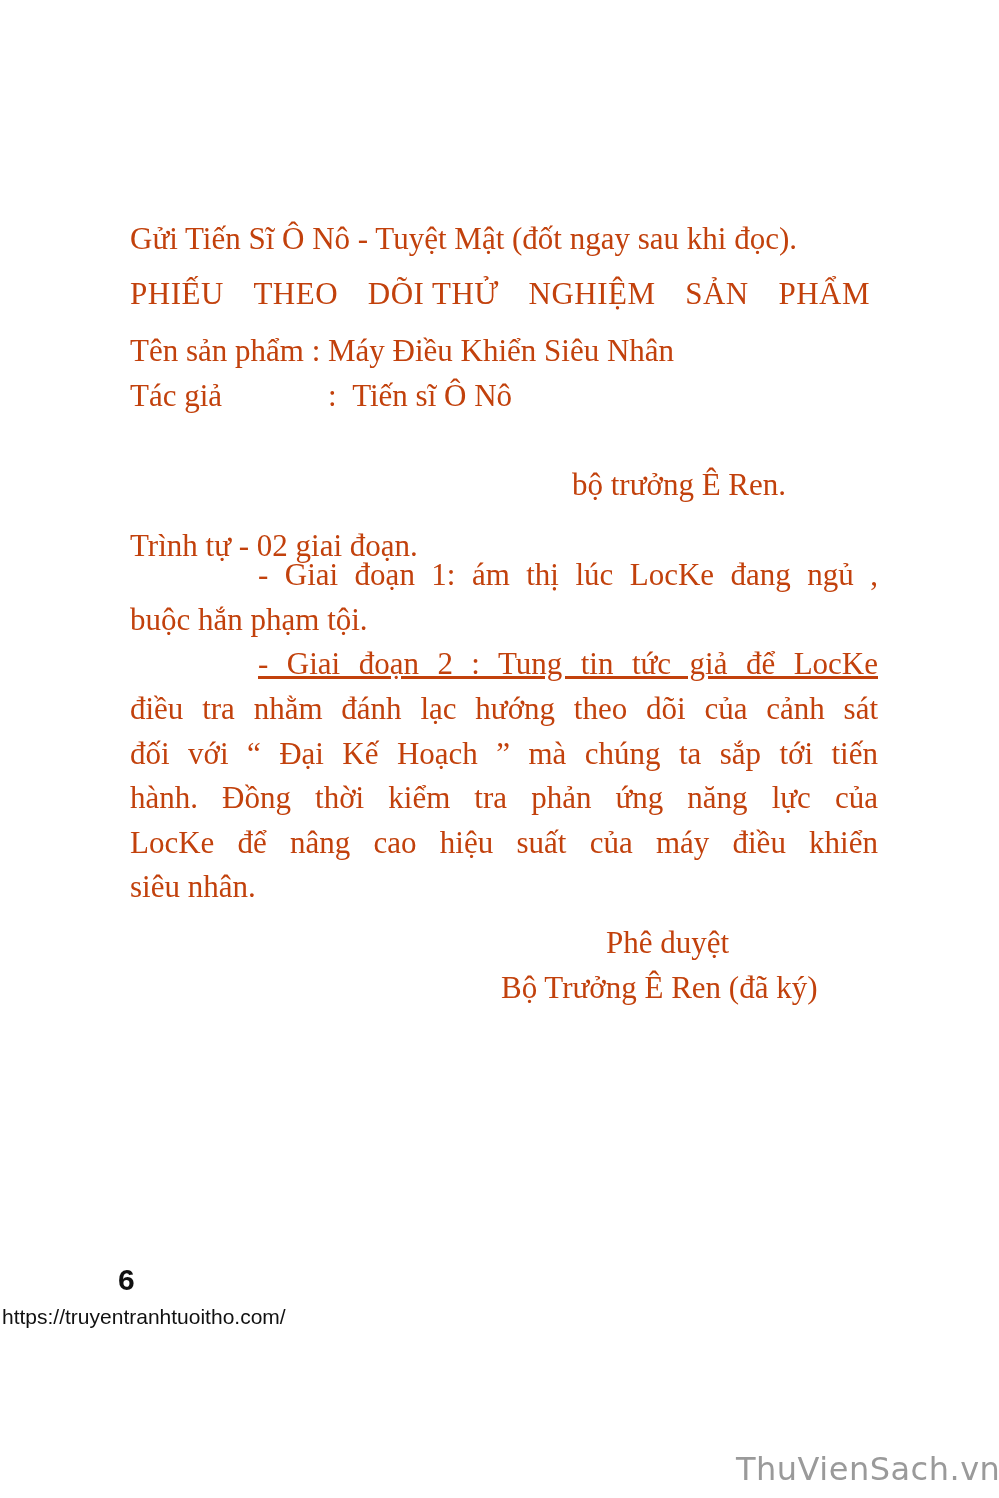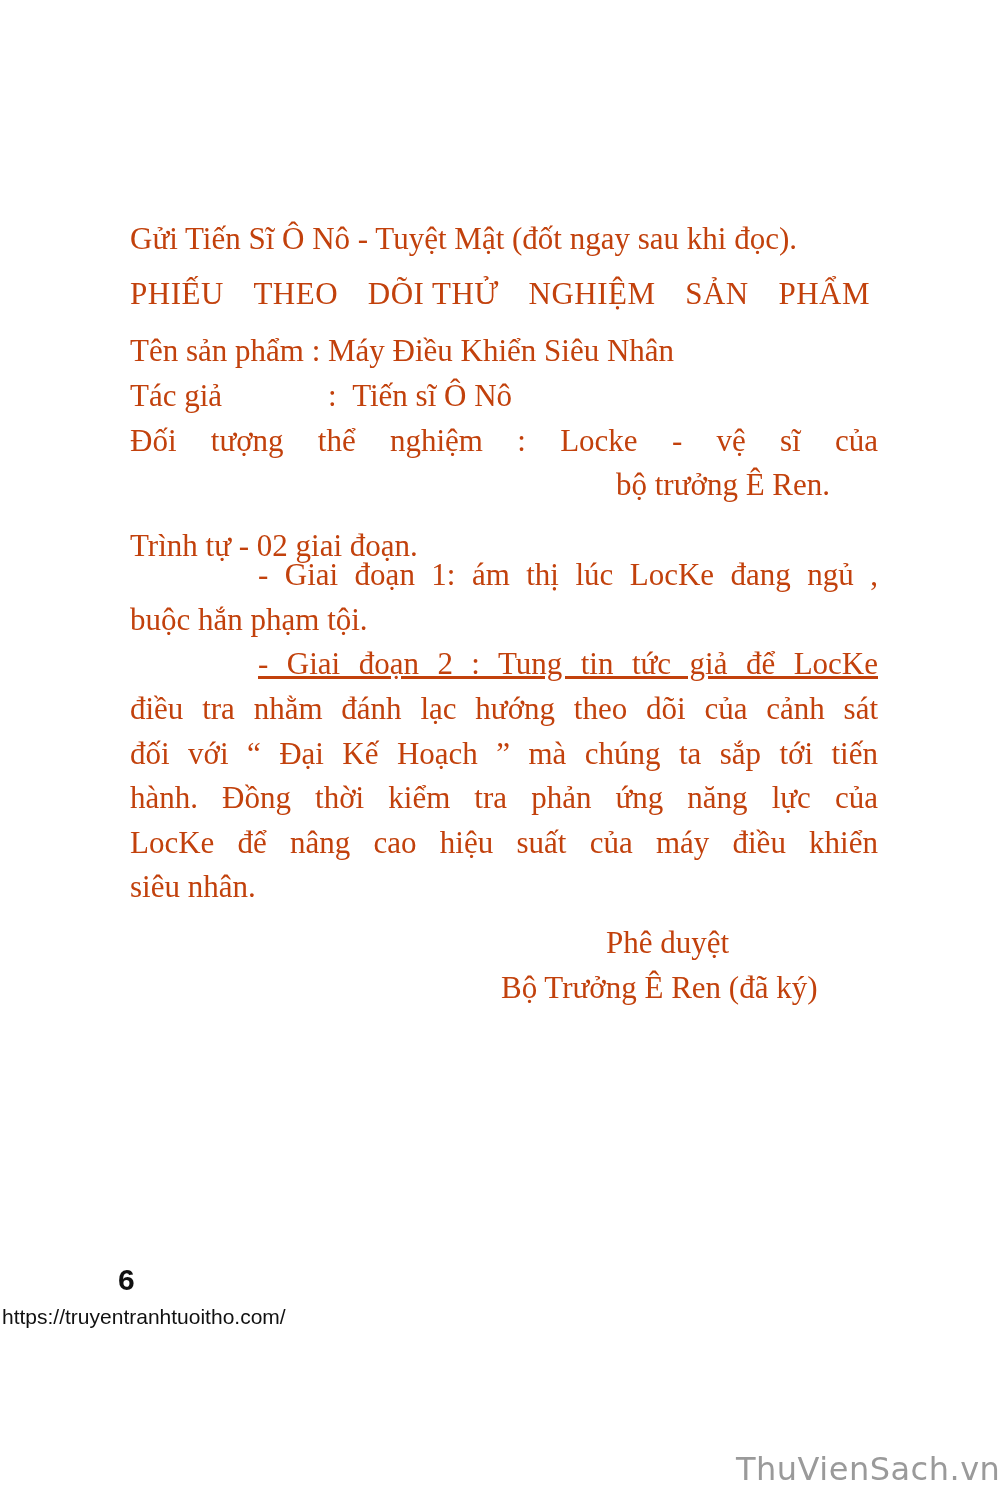--- a/index.html
+++ b/index.html
@@ -100,34 +100,22 @@
   <div class="line serif" style="left:130px; top:328px;">
     <span>Tên sản phẩm</span>
     <span> : </span>
     <span>Máy Điều Khiển Siêu Nhân</span>
   </div>
 
   <div class="line serif" style="left:130px; top:373px;">
     <span class="label-col">Tác giả</span><span>:&nbsp;&nbsp;</span><span>Tiến sĩ Ô Nô</span>
   </div>
 
-  <div class="justify-line serif" style="left:130px; top:418px; width:748px;">
-    <span>Đối</span>
-    <span>tượng</span>
-    <span>thể</span>
-    <span>nghiệm</span>
-    <span>:</span>
-    <span>Locke</span>
-    <span>-</span>
-    <span>vệ</span>
-    <span>sĩ</span>
-    <span>của</span>
-  </div>
 
-  <div class="line serif" style="left:616px; top:462px;">bộ trưởng Ê Ren.</div>
+  <div class="line serif" style="left:572px; top:462px;">bộ trưởng Ê Ren.</div>
 
   <div class="line serif" style="left:130px; top:523px;">Trình tự - 02 giai đoạn.</div>
 
   <div class="line serif" style="left:258px; top:552px; width:620px; text-align:justify; text-align-last:justify;">- Giai đoạn 1: ám thị lúc LocKe đang ngủ ,</div>
 
   <div class="line serif" style="left:130px; top:597px;">buộc hắn phạm tội.</div>
 
   <div class="line serif" style="left:258px; top:641px; width:620px; text-align:justify; text-align-last:justify;text-decoration:underline;">- Giai đoạn 2 : Tung tin tức giả để LocKe</div>
 
   <div class="line serif" style="left:130px; top:686px; width:748px; text-align:justify; text-align-last:justify;">điều tra nhằm đánh lạc hướng theo dõi của cảnh sát</div>

